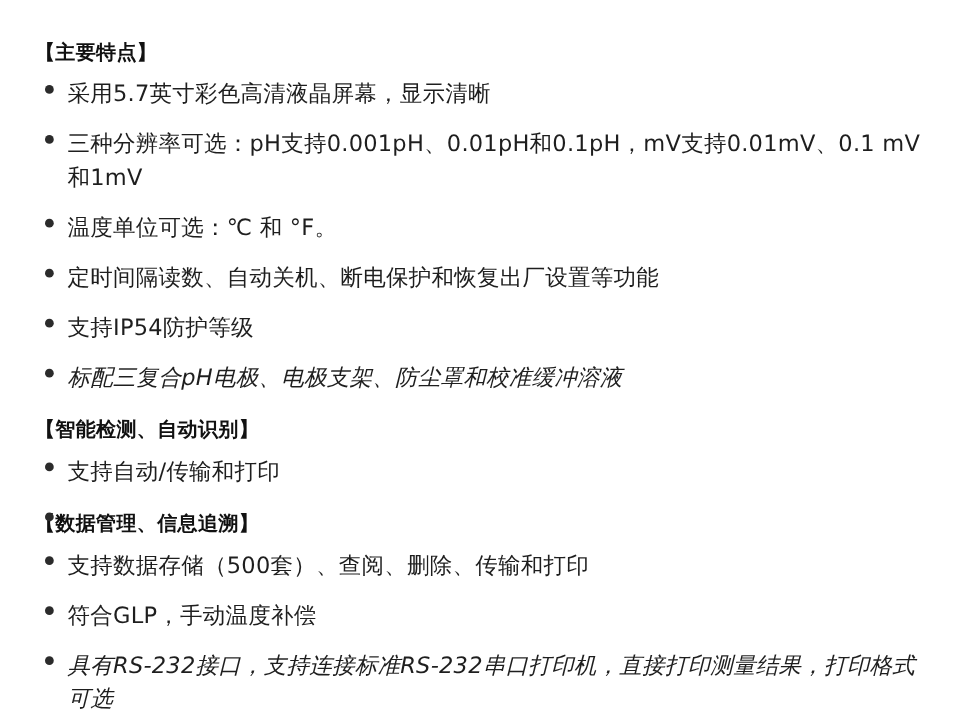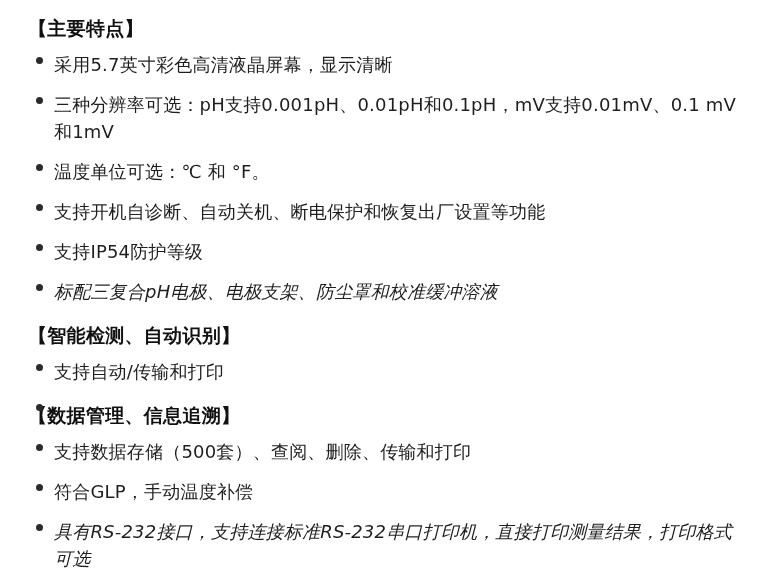--- a/index.html
+++ b/index.html
@@ -18,25 +18,25 @@
     position: relative;
     width: 767px;
     height: 571px;
     box-sizing: border-box;
     padding: 14px 18px 0 28px;
   }
   .section {
     margin-bottom: 2px;
   }
   .section-title {
-    font-size: 19px;
+    font-size: 16px;
     font-weight: bold;
     color: #111111;
     letter-spacing: 0.3px;
-    margin: 0 0 6px 0;
+    margin: 16px 0 6px 0;
     padding: 2px 0 3px 0;
   }
   .section-title .title-text {
     display: inline-block;
   }
   .items {
     list-style: none;
     margin: 0;
     padding: 0;
   }
@@ -71,21 +71,21 @@
 <body>
 
 <div class="page">
 
   <div class="section sec-gap-1">
     <div class="section-title"><span class="title-text">【主要特点】</span></div>
     <ul class="items">
       <li class="item"><span class="bullet"></span><span>采用5.7英寸彩色高清液晶屏幕，显示清晰</span></li>
       <li class="item"><span class="bullet"></span><span>三种分辨率可选：pH支持0.001pH、0.01pH和0.1pH，mV支持0.01mV、0.1 mV和1mV</span></li>
       <li class="item"><span class="bullet"></span><span>温度单位可选：℃ 和 °F。</span></li>
-      <li class="item"><span class="bullet"></span><span>支持开机自诊断、自动关机、断电保护和恢复出厂设置等功能</span></li>
+      <li class="item"><span class="bullet"></span><span>定时间隔读数、自动关机、断电保护和恢复出厂设置等功能</span></li>
       <li class="item"><span class="bullet"></span><span>支持IP54防护等级</span></li>
       <li class="item"><span class="bullet"></span><span>标配三复合pH电极、电极支架、防尘罩和校准缓冲溶液</span></li>
     </ul>
   </div>
 
   <div class="section sec-gap-2">
     <div class="section-title"><span class="title-text">【智能检测、自动识别】</span></div>
     <ul class="items">
       <li class="item"><span class="bullet"></span><span>支持自动/传输和打印</span></li>
       <li class="item"><span class="bullet"></span></li>

